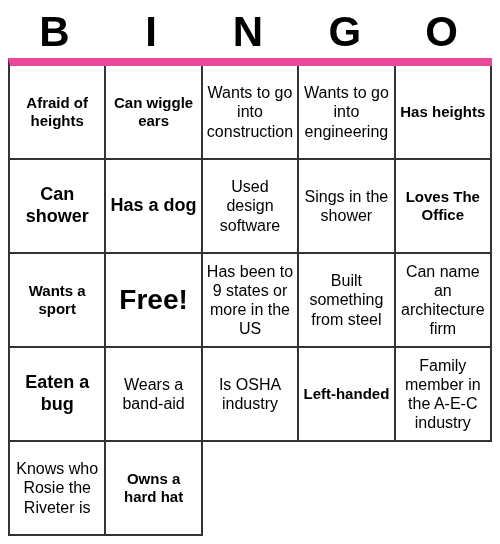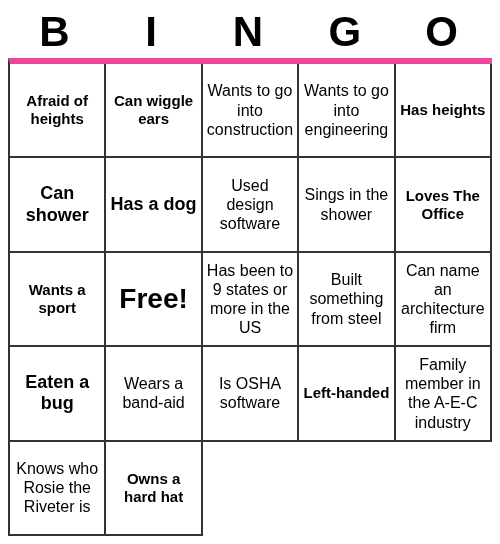--- a/index.html
+++ b/index.html
@@ -27,21 +27,21 @@
       flex: 1;
       text-align: center;
     }
     .bingo-grid {
       display: grid;
       grid-template-columns: repeat(5, 1fr);
       grid-template-rows: repeat(5, 1fr);
       width: 100%;
       flex: 1;
       border-left: 2px solid #333;
-      border-top: 6px solid #ec4899;
+      border-top: 8px solid #ec4899;
     }
     .bingo-cell {
       border-right: 2px solid #333;
       border-bottom: 2px solid #333;
       display: flex;
       align-items: center;
       justify-content: center;
       text-align: center;
       padding: 3px;
       font-size: 16px;
@@ -83,18 +83,18 @@
     <div class="bingo-cell">Used design software</div>
     <div class="bingo-cell">Sings in the shower</div>
     <div class="bingo-cell medium-text">Loves The Office</div>
     <div class="bingo-cell medium-text">Wants a sport</div>
     <div class="bingo-cell free">Free!</div>
     <div class="bingo-cell">Has been to 9 states or more in the US</div>
     <div class="bingo-cell">Built something from steel</div>
     <div class="bingo-cell">Can name an architecture firm</div>
     <div class="bingo-cell large-text">Eaten a bug</div>
     <div class="bingo-cell">Wears a band-aid</div>
-    <div class="bingo-cell">Is OSHA software</div>
+    <div class="bingo-cell">Is OSHA industry</div>
     <div class="bingo-cell medium-text">Left-handed</div>
     <div class="bingo-cell">Family member in the A-E-C industry</div>
     <div class="bingo-cell">Knows who Rosie the Riveter is</div>
     <div class="bingo-cell medium-text">Owns a hard hat</div>
   </div>
 
 </body></html>

